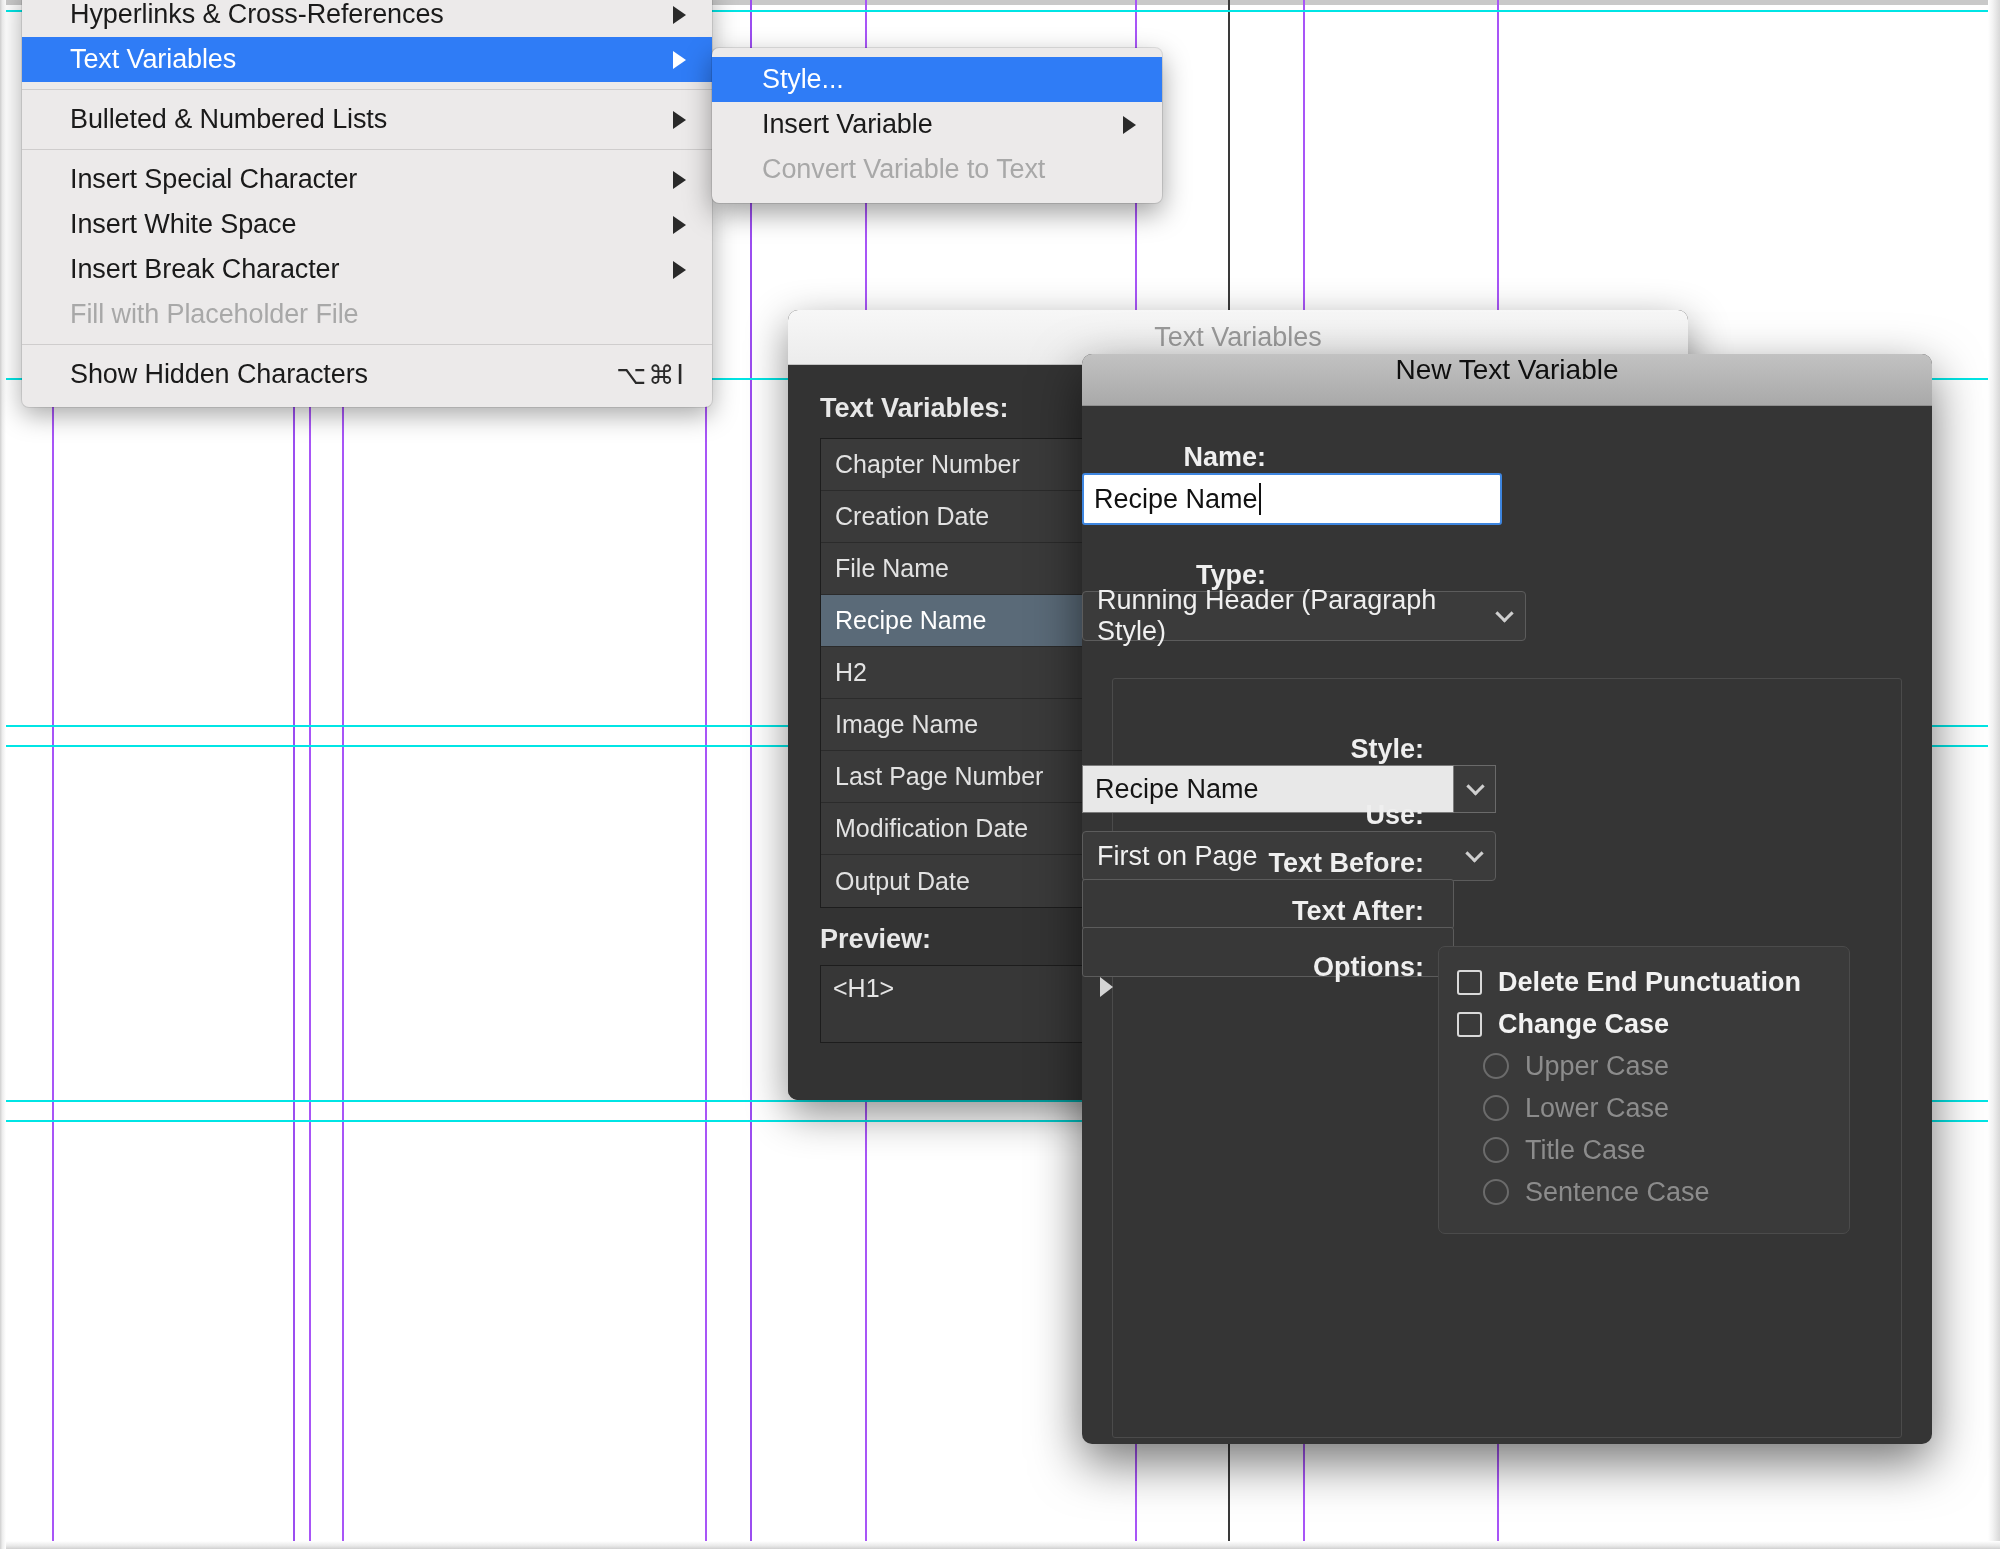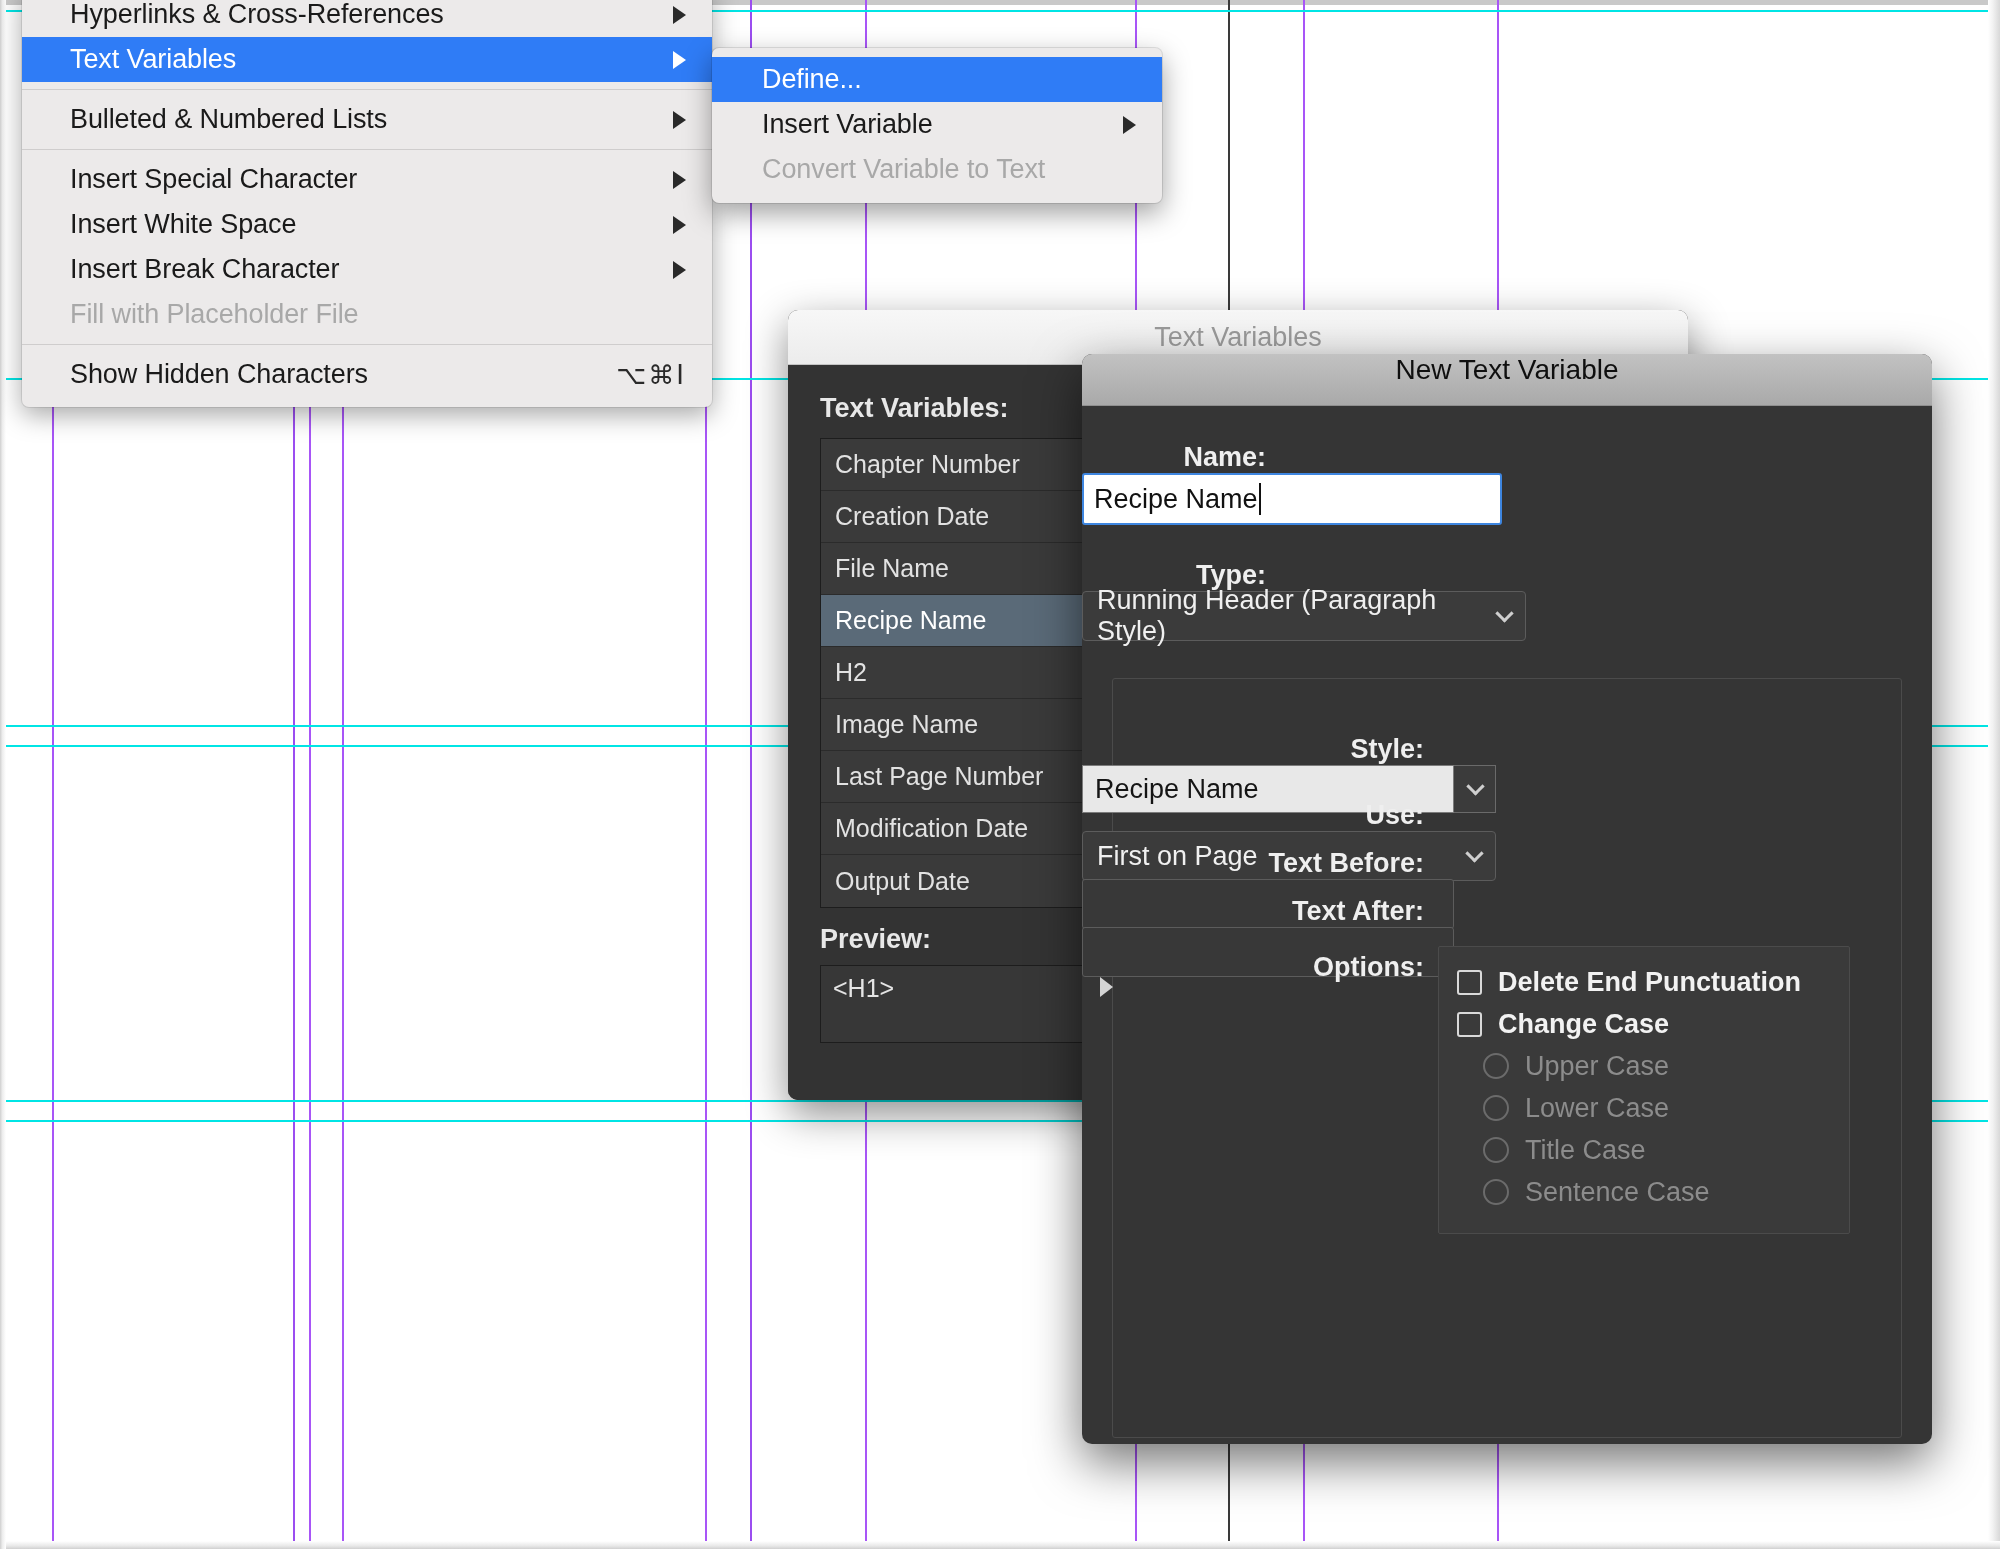--- a/index.html
+++ b/index.html
@@ -246,21 +246,21 @@
     border-top: 10px solid transparent;
     border-bottom: 10px solid transparent;
     margin-left: 18px;
   }
 
   .options-row { display: flex; align-items: flex-start; }
   .options-row .lbl { width: 218px; padding-right: 14px; padding-top: 6px; }
   .options-box {
     width: 412px;
     border: 1px solid #4b4b4b;
-    border-radius: 2px;
+    border-radius: 7px;
     background: #3a3a3a;
     padding: 14px 0 20px 18px;
   }
   .opt { display: flex; align-items: center; height: 42px; }
   .cbox {
     width: 25px; height: 25px;
     border: 2px solid #d9d9d9; border-radius: 3px;
     background: #3a3a3a; margin-right: 16px; flex: 0 0 auto;
   }
   .opt .otext { font-size: 27px; color: #f2f2f2; font-weight: bold; }
@@ -347,21 +347,21 @@
     <div class="menu-sep"></div>
 
     <div class="menu-item">
       <span class="label">Show Hidden Characters</span>
       <span class="shortcut">⌥⌘I</span>
     </div>
   </div>
 
   <div class="submenu">
     <div class="menu-item highlight">
-      <span class="label">Define...</span>
+      <span class="label">Style...</span>
     </div>
     <div class="menu-item">
       <span class="label">Insert Variable</span>
       <span class="arrow-right"></span>
     </div>
     <div class="menu-item disabled">
       <span class="label">Convert Variable to Text</span>
     </div>
   </div>
 

